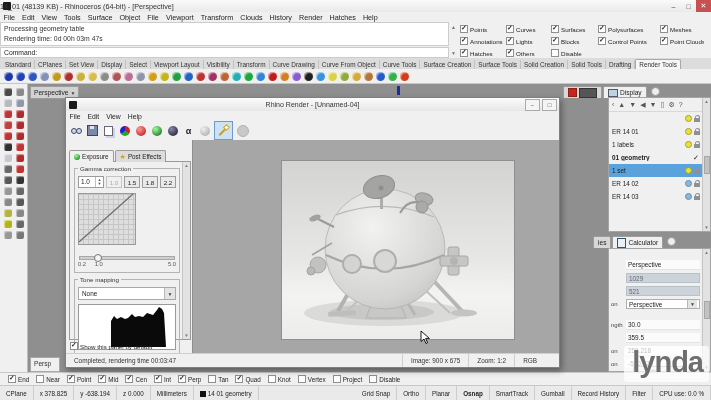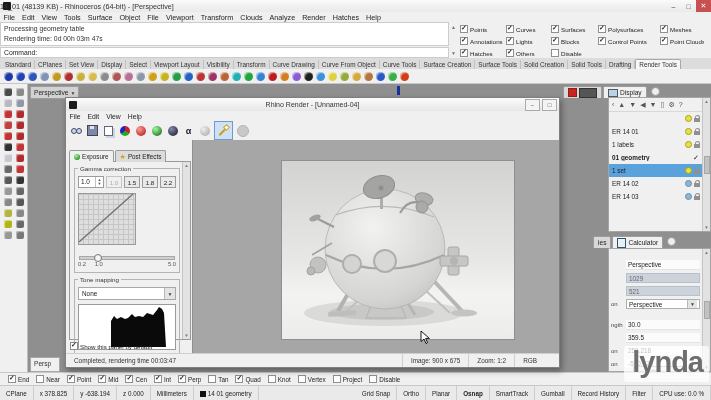--- a/index.html
+++ b/index.html
@@ -178,21 +178,21 @@
   <span class="menu">File</span>
       <span class="menu">Edit</span>
       <span class="menu">View</span>
       <span class="menu">Tools</span>
       <span class="menu">Surface</span>
       <span class="menu">Object</span>
       <span class="menu">File</span>
       <span class="menu">Viewport</span>
       <span class="menu">Transform</span>
       <span class="menu">Clouds</span>
-      <span class="menu">Analyze</span>
+      <span class="menu">History</span>
       <span class="menu">Render</span>
       <span class="menu">Hatches</span>
       <span class="menu">Help</span>
     </div>
 
   <div class="cmdhist">
 
   <div class="cline">Processing geometry table</div>
       <div class="cline">Rendering time: 0d 00h 03m 47s</div>
     </div>

